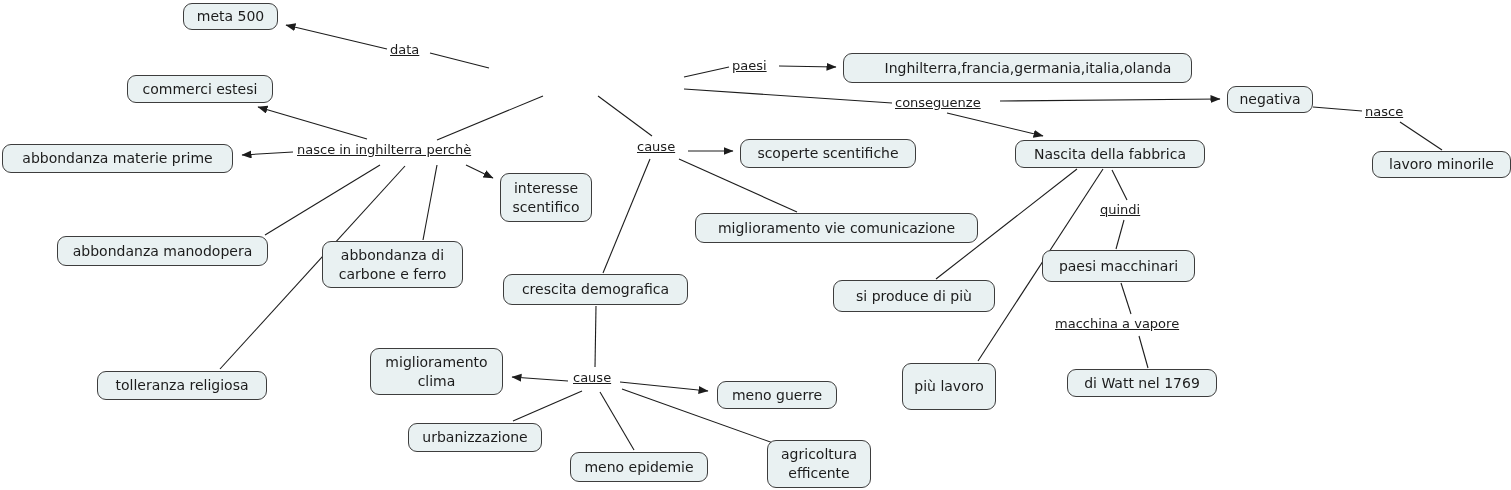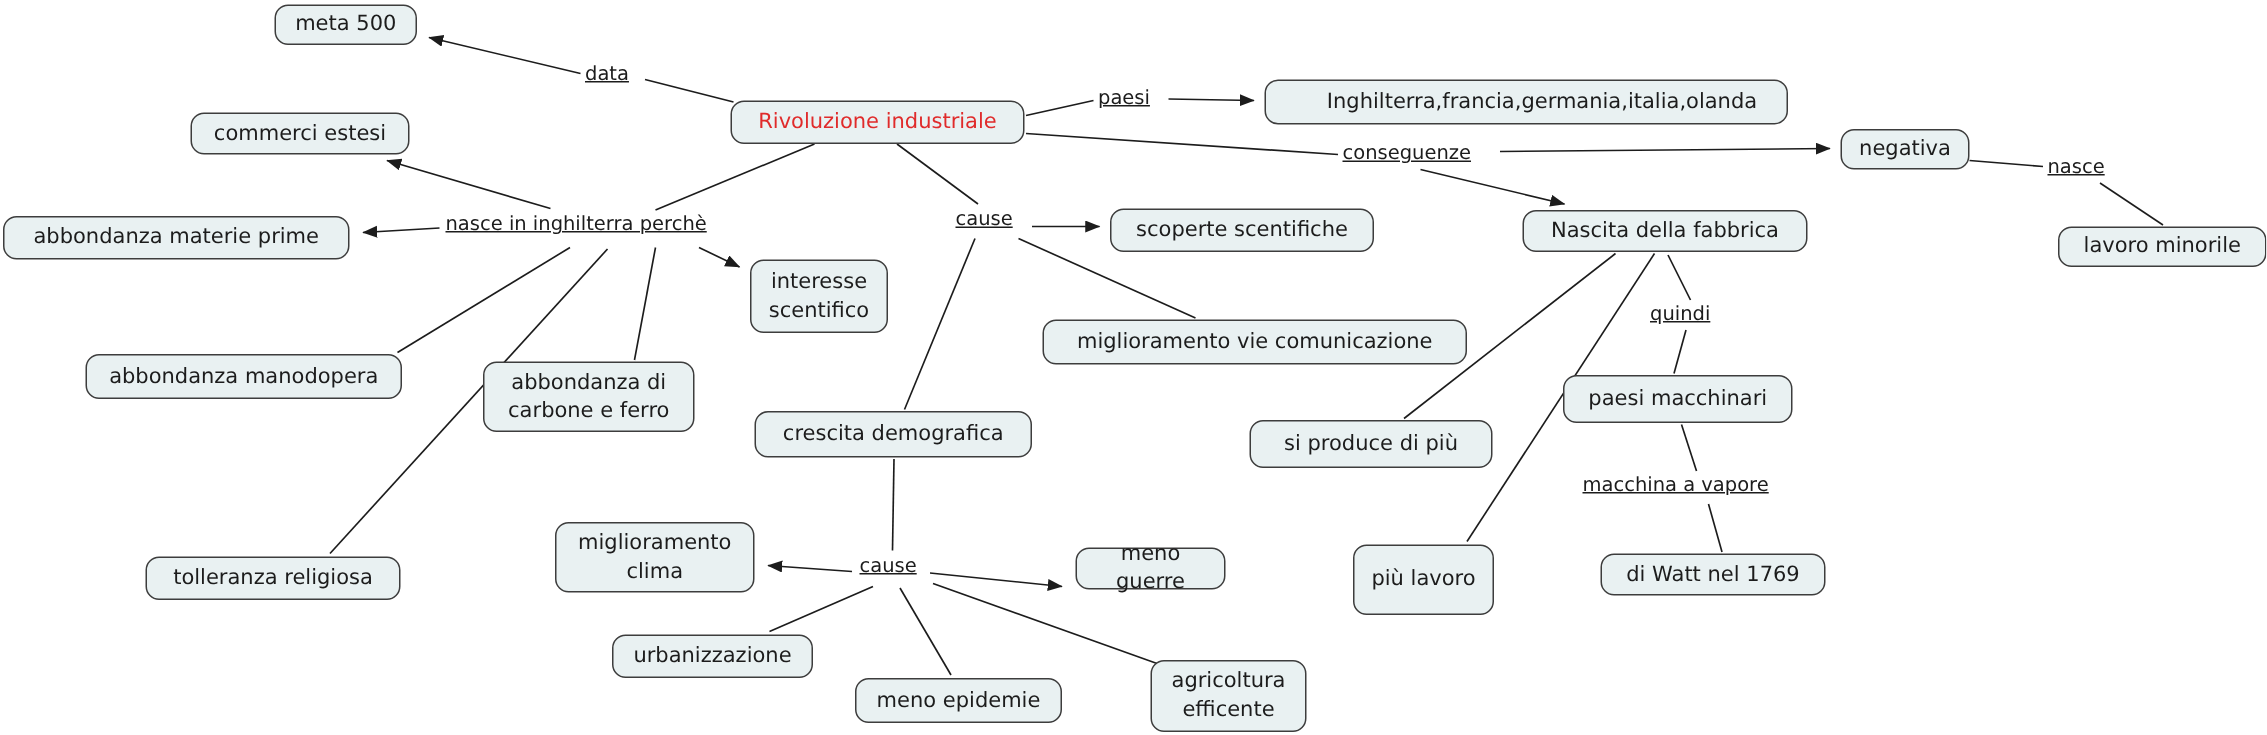--- a/index.html
+++ b/index.html
@@ -82,35 +82,34 @@
 
   <div class="node" style="left:183px;top:3px;width:95px;height:27px;">meta 500</div>
   <div class="node" style="left:127px;top:75px;width:146px;height:28px;">commerci estesi</div>
   <div class="node" style="left:2px;top:144px;width:231px;height:29px;">abbondanza materie prime</div>
   <div class="node" style="left:57px;top:236px;width:211px;height:30px;">abbondanza manodopera</div>
   <div class="node" style="left:97px;top:371px;width:170px;height:29px;">tolleranza religiosa</div>
   <div class="node" style="left:500px;top:173px;width:92px;height:49px;">interesse
 scentifico</div>
   <div class="node" style="left:322px;top:241px;width:141px;height:47px;">abbondanza di
 carbone e ferro</div>
-  <div class="node accent" style="left:487px;top:67px;width:196px;height:29px;">Rivoluzione industriale</div>
   <div class="node" style="left:843px;top:53px;width:349px;height:30px;padding-left:25px;">Inghilterra,francia,germania,italia,olanda</div>
   <div class="node" style="left:1227px;top:86px;width:86px;height:27px;">negativa</div>
   <div class="node" style="left:1372px;top:151px;width:139px;height:27px;">lavoro minorile</div>
   <div class="node" style="left:740px;top:139px;width:176px;height:29px;">scoperte scentifiche</div>
   <div class="node" style="left:695px;top:213px;width:283px;height:30px;">miglioramento vie comunicazione</div>
   <div class="node" style="left:1015px;top:140px;width:190px;height:28px;">Nascita della fabbrica</div>
   <div class="node" style="left:833px;top:280px;width:162px;height:32px;">si produce di più</div>
   <div class="node" style="left:1042px;top:250px;width:153px;height:32px;">paesi macchinari</div>
   <div class="node" style="left:1067px;top:369px;width:150px;height:28px;">di Watt nel 1769</div>
   <div class="node" style="left:902px;top:363px;width:94px;height:47px;">più lavoro</div>
   <div class="node" style="left:503px;top:274px;width:185px;height:31px;">crescita demografica</div>
   <div class="node" style="left:370px;top:348px;width:133px;height:47px;">miglioramento
 clima</div>
-  <div class="node" style="left:717px;top:365px;width:100px;height:28px;">meno guerre</div>
+  <div class="node" style="left:717px;top:381px;width:120px;height:28px;">meno guerre</div>
   <div class="node" style="left:408px;top:423px;width:134px;height:29px;">urbanizzazione</div>
   <div class="node" style="left:570px;top:452px;width:138px;height:30px;">meno epidemie</div>
   <div class="node" style="left:767px;top:440px;width:104px;height:48px;">agricoltura
 efficente</div>
 
   <div class="link-label" style="left:390px;top:41px;">data</div>
   <div class="link-label" style="left:732px;top:57px;">paesi</div>
   <div class="link-label" style="left:895px;top:94px;">conseguenze</div>
   <div class="link-label" style="left:1365px;top:103px;">nasce</div>
   <div class="link-label" style="left:297px;top:141px;">nasce in inghilterra perchè</div>

